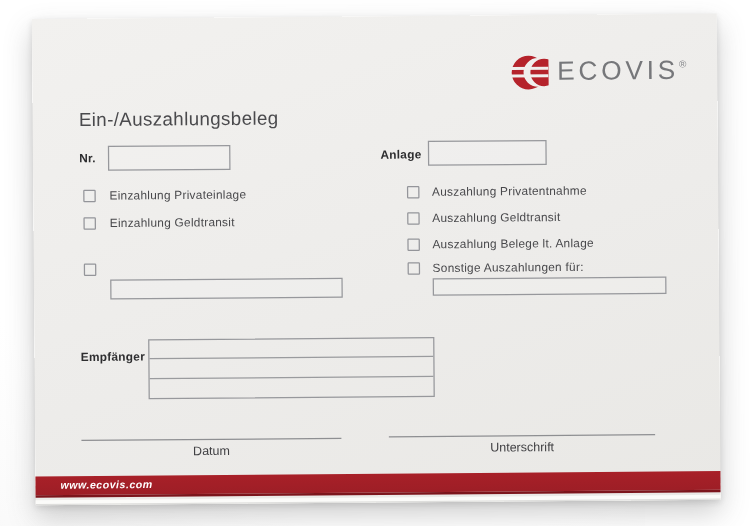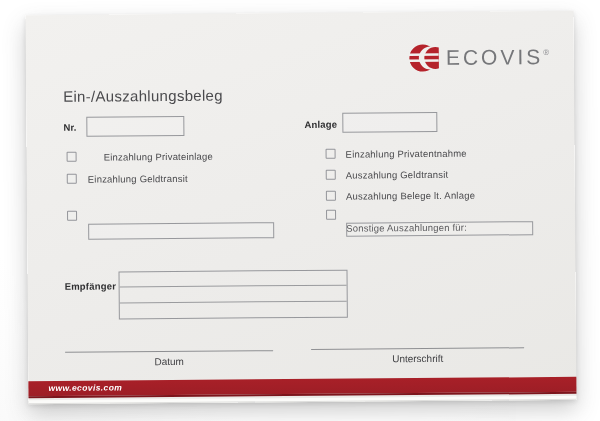--- a/index.html
+++ b/index.html
@@ -76,39 +76,39 @@
 
     <div class="abs title" style="left:37px; top:73px;">Ein-/Auszahlungsbeleg</div>
 
     <div class="abs lbl-bold" style="left:37px; top:107px;">Nr.</div>
     <div class="abs inbox" style="left:60px; top:102px; width:98px; height:20px;"></div>
 
     <div class="abs lbl-bold" style="left:278px; top:106px;">Anlage</div>
     <div class="abs inbox" style="left:316px; top:100px; width:95px; height:20px;"></div>
 
     <div class="abs checkbox" style="left:40px; top:137px;"></div>
-    <div class="abs opt-label" style="left:77px; top:137px;">Einzahlung Privateinlage</div>
+    <div class="abs opt-label" style="left:61px; top:137px;">Einzahlung Privateinlage</div>
 
     <div class="abs checkbox" style="left:40px; top:159px;"></div>
     <div class="abs opt-label" style="left:61px; top:159px;">Einzahlung Geldtransit</div>
 
     <div class="abs checkbox" style="left:40px; top:196px;"></div>
     <div class="abs inbox" style="left:61px; top:209px; width:186px; height:16px;"></div>
 
     <div class="abs checkbox" style="left:299px; top:136px;"></div>
-    <div class="abs opt-label" style="left:319px; top:136px;">Einzahlung Privatentnahme</div>
+    <div class="abs opt-label" style="left:319px; top:136px;">Auszahlung Privatentnahme</div>
 
     <div class="abs checkbox" style="left:299px; top:157px;"></div>
     <div class="abs opt-label" style="left:319px; top:157px;text-align:center;">Auszahlung Geldtransit</div>
 
     <div class="abs checkbox" style="left:299px; top:178px;"></div>
     <div class="abs opt-label" style="left:319px; top:178px;">Auszahlung Belege lt. Anlage</div>
 
     <div class="abs checkbox" style="left:299px; top:197px;"></div>
-    <div class="abs opt-label" style="left:319px; top:210px;">Sonstige Auszahlungen für:</div>
+    <div class="abs opt-label" style="left:319px; top:197px;">Sonstige Auszahlungen für:</div>
     <div class="abs inbox" style="left:319px; top:210px; width:187px; height:14px;"></div>
 
     <div class="abs lbl-bold" style="left:37px; top:266px;">Empfänger</div>
     <div class="abs emp-box" style="left:91px; top:257px; width:229px; height:48px;">
       <div class="emp-row"></div>
       <div class="emp-row"></div>
       <div class="emp-row"></div>
     </div>
 
     <div class="abs sigline" style="left:37px; top:337px; width:208px;"></div>

